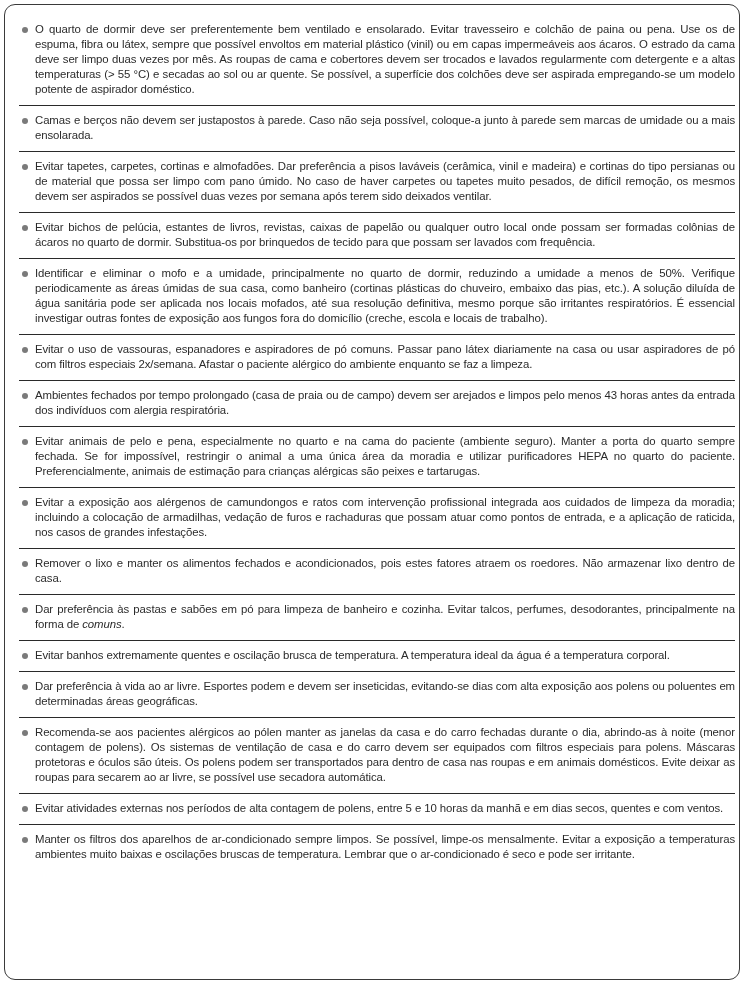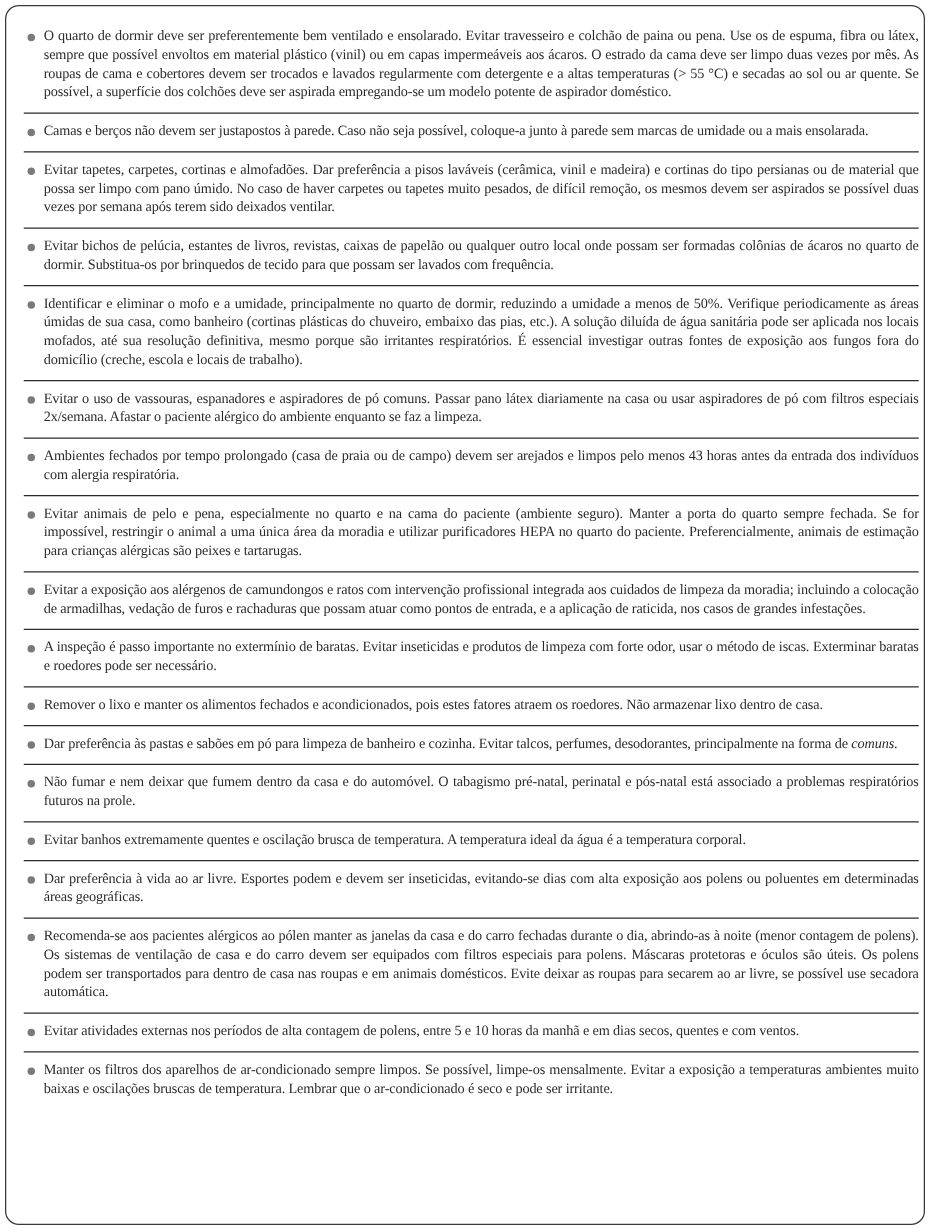--- a/index.html
+++ b/index.html
@@ -29,21 +29,21 @@
     .bullet {
       position: absolute;
       left: 3px; top: 12px;
       width: 6px; height: 6px;
       border-radius: 50%;
       background: #7a7a7a;
     }
     .text {
       display: block;
       margin-left: 16px;
-      font-family: Liberation Serif, serif;
+      font-family: Liberation Sans, sans-serif;
       font-size: 11.4px;
       line-height: 15px;
       color: #2b2b2b;
       text-align: justify;
       letter-spacing: -0.1px;
     }
     .text em { font-style: italic; }
   </style>
 </head>
 <body>
@@ -81,33 +81,25 @@
     <li class="item">
         <span class="bullet"></span>
         <span class="text">Evitar animais de pelo e pena, especialmente no quarto e na cama do paciente (ambiente seguro). Manter a porta do quarto sempre fechada. Se for impossível, restringir o animal a uma única área da moradia e utilizar purificadores HEPA no quarto do paciente. Preferencialmente, animais de estimação para crianças alérgicas são peixes e tartarugas.</span>
       </li>
     <li class="item">
         <span class="bullet"></span>
         <span class="text">Evitar a exposição aos alérgenos de camundongos e ratos com intervenção profissional integrada aos cuidados de limpeza da moradia; incluindo a colocação de armadilhas, vedação de furos e rachaduras que possam atuar como pontos de entrada, e a aplicação de raticida, nos casos de grandes infestações.</span>
       </li>
     <li class="item">
         <span class="bullet"></span>
-        <span class="text">A inspeção é passo importante no extermínio de baratas. Evitar inseticidas e produtos de limpeza com forte odor, usar o método de iscas. Exterminar baratas e roedores pode ser necessário.</span>
-      </li>
-    <li class="item">
-        <span class="bullet"></span>
         <span class="text">Remover o lixo e manter os alimentos fechados e acondicionados, pois estes fatores atraem os roedores. Não armazenar lixo dentro de casa.</span>
       </li>
     <li class="item">
         <span class="bullet"></span>
         <span class="text"><span>Dar preferência às pastas e sabões em pó para limpeza de banheiro e cozinha. Evitar talcos, perfumes, desodorantes, principalmente na forma de </span><em>comuns</em><span>.</span></span>
-      </li>
-    <li class="item">
-        <span class="bullet"></span>
-        <span class="text">Não fumar e nem deixar que fumem dentro da casa e do automóvel. O tabagismo pré-natal, perinatal e pós-natal está associado a problemas respiratórios futuros na prole.</span>
       </li>
     <li class="item">
         <span class="bullet"></span>
         <span class="text">Evitar banhos extremamente quentes e oscilação brusca de temperatura. A temperatura ideal da água é a temperatura corporal.</span>
       </li>
     <li class="item">
         <span class="bullet"></span>
         <span class="text">Dar preferência à vida ao ar livre. Esportes podem e devem ser inseticidas, evitando-se dias com alta exposição aos polens ou poluentes em determinadas áreas geográficas.</span>
       </li>
     <li class="item">

